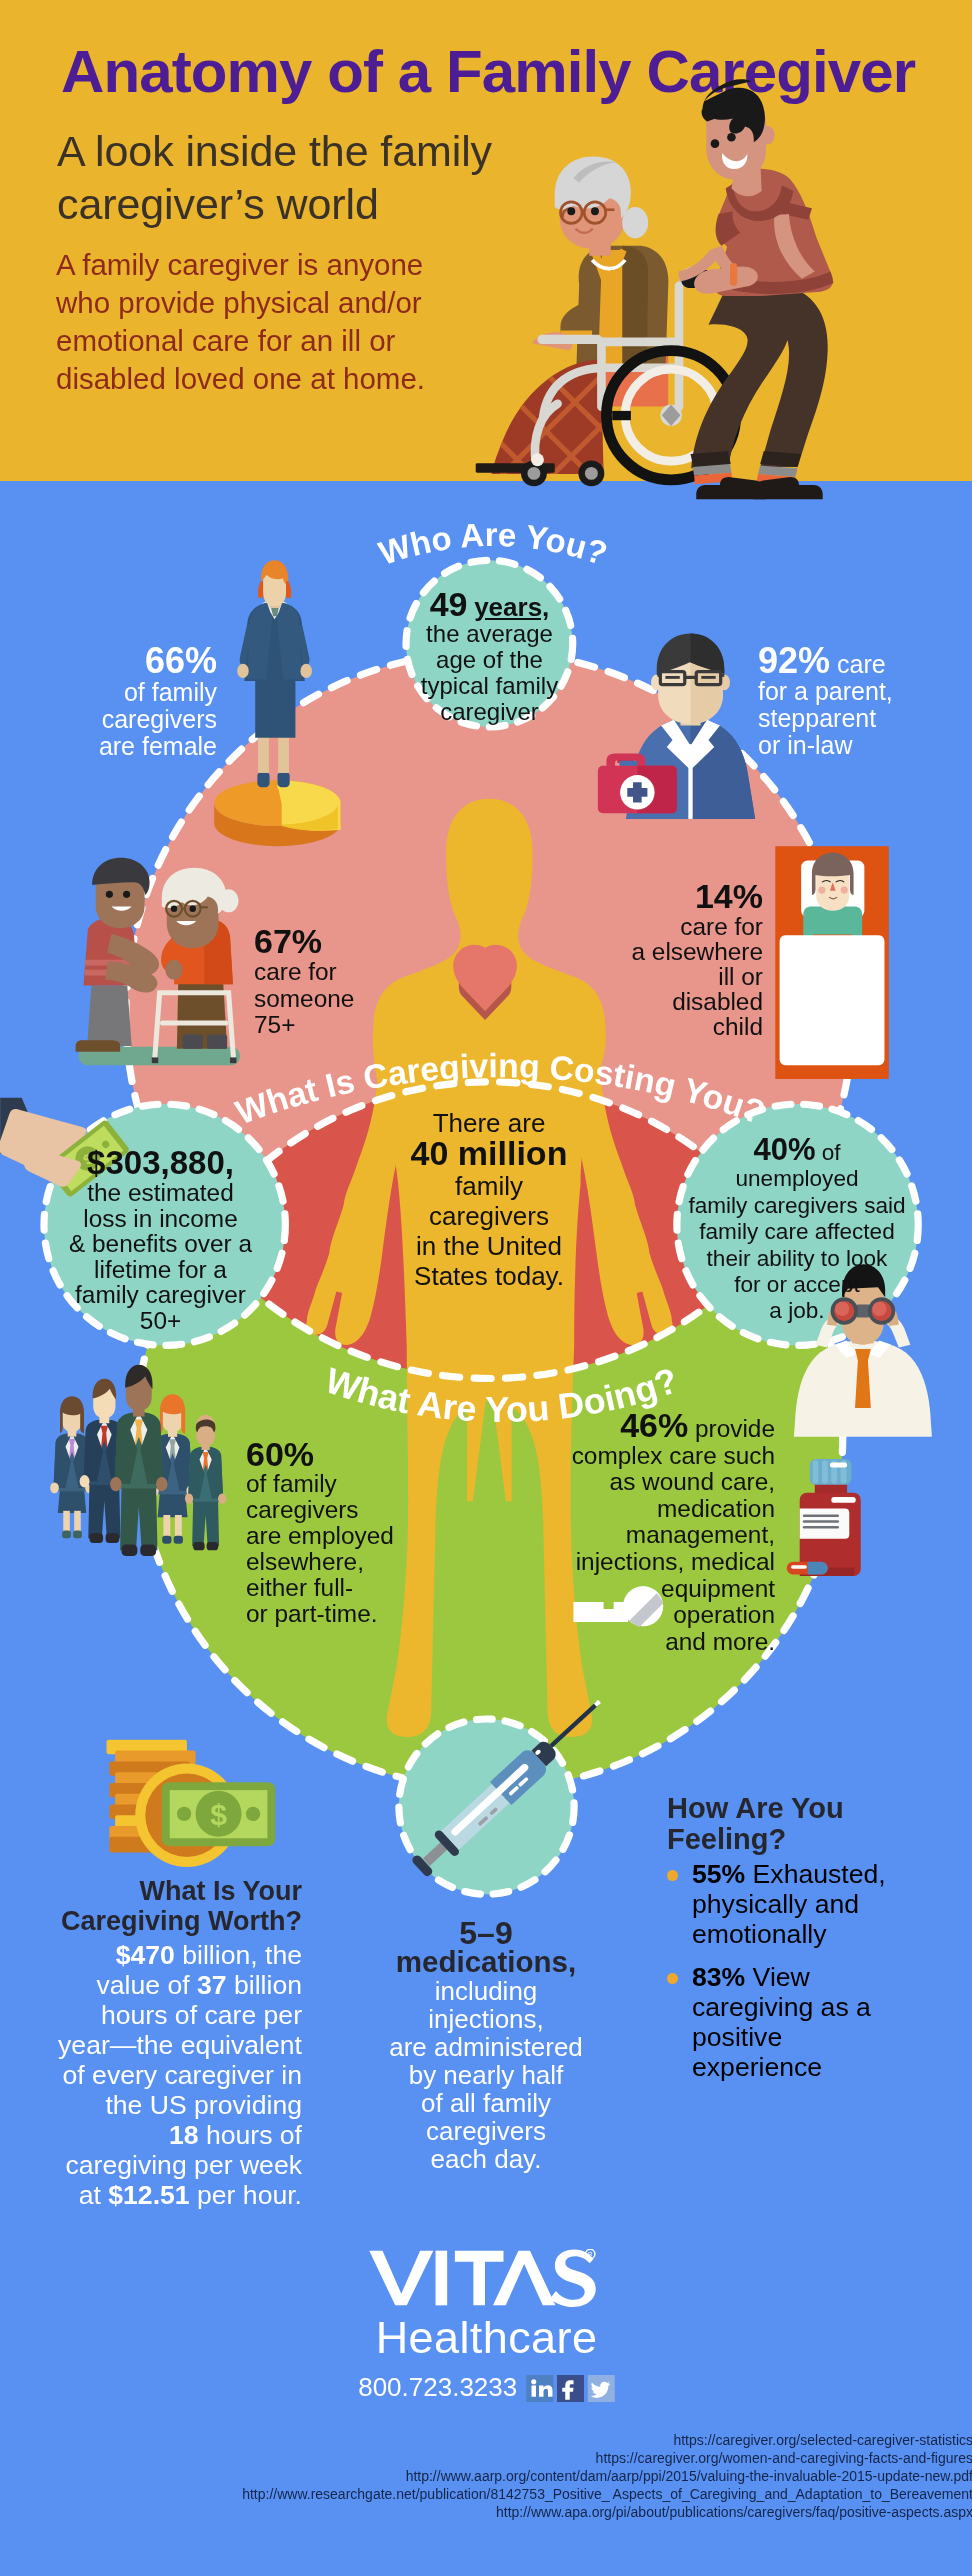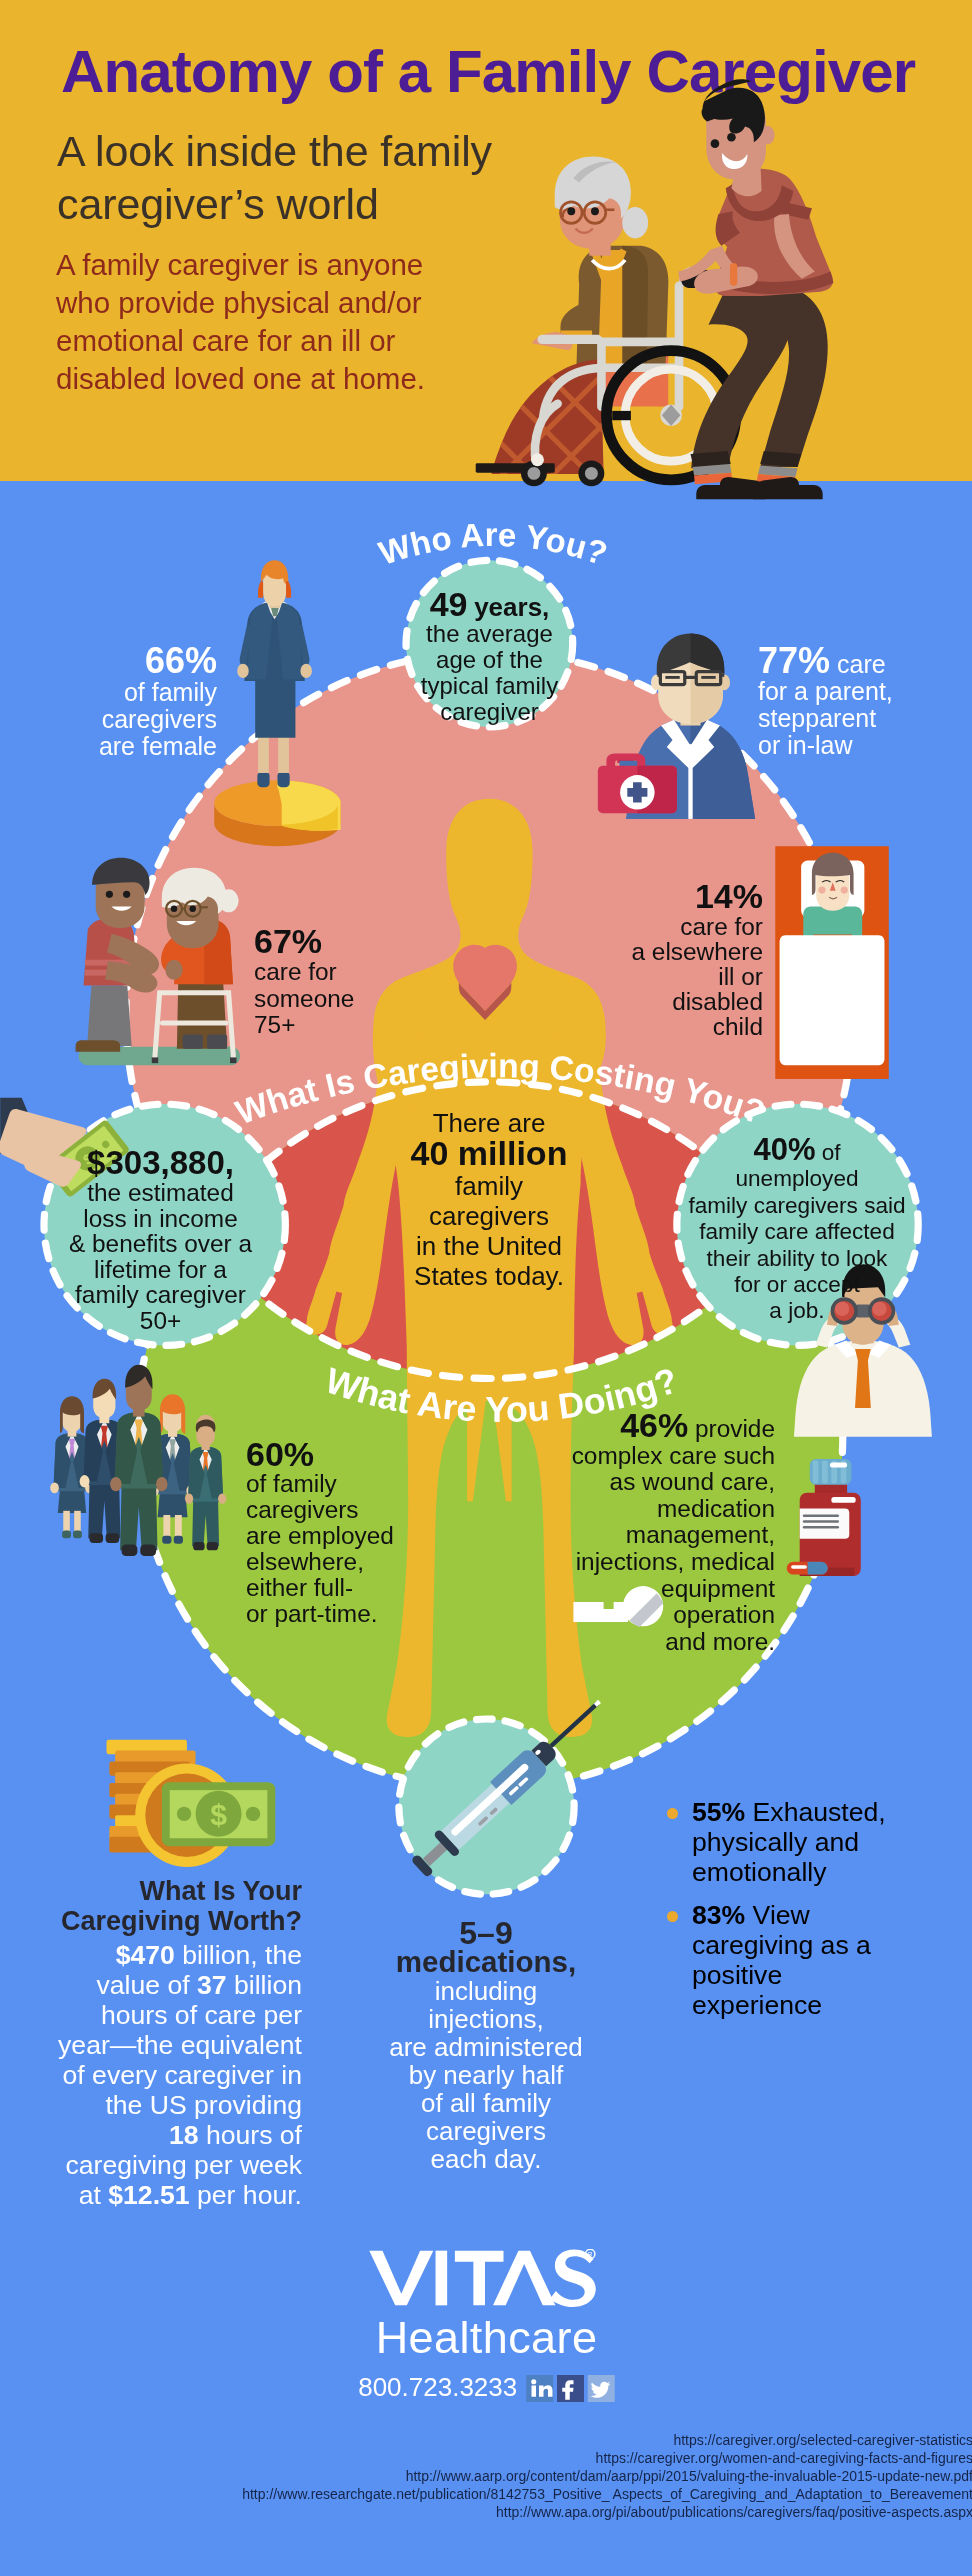--- a/index.html
+++ b/index.html
@@ -11,21 +11,21 @@
   .h-sub{position:absolute;left:57px;top:125px;font-size:43px;color:#3A3128;line-height:53px;letter-spacing:-0.1px;}
   .h-body{position:absolute;left:56px;top:246px;font-size:29.5px;color:#8E2A1B;line-height:38px;}
   svg{display:block;}
   .lay{position:absolute;left:0;top:0;width:973px;height:2576px;}
   .t66{position:absolute;right:756px;top:642px;width:216px;text-align:right;color:#fff;font-size:25px;line-height:27px;}
   .t66 .n{font-size:36px;font-weight:bold;line-height:37px;display:block;}
   .t72{position:absolute;left:758px;top:647px;width:208px;text-align:left;color:#fff;font-size:25px;line-height:27px;}
   .t72 .n{font-size:36px;font-weight:bold;}
   .t49{position:absolute;left:406px;top:591px;width:167px;text-align:center;color:#111;font-size:24px;line-height:26px;}
   .t49 .n{font-size:34px;font-weight:bold;}
-  .t49 .u{font-size:26px;font-weight:bold;}
+  .t49 .u{font-size:26px;font-weight:bold;text-decoration:underline;}
   .t67{position:absolute;left:254px;top:924px;width:172px;text-align:left;color:#111;font-size:24.4px;line-height:26.6px;}
   .t67 .n{font-size:34px;font-weight:bold;display:block;line-height:35px;}
   .t14{position:absolute;right:210px;top:878px;width:172px;text-align:right;color:#111;font-size:24.4px;line-height:25px;}
   .t14 .n{font-size:34px;font-weight:bold;display:block;line-height:36px;}
   .tcenter{position:absolute;left:403px;top:1108px;width:172px;text-align:center;color:#111;font-size:26px;line-height:30px;}
   .tcenter .n{font-size:34px;font-weight:bold;}
   .tincome{position:absolute;left:40px;top:1146px;width:241px;text-align:center;color:#111;font-size:24.4px;line-height:25.5px;}
   .tincome .n{font-size:33px;font-weight:bold;display:block;line-height:34px;}
   .tunemp{position:absolute;left:677px;top:1137px;width:240px;text-align:center;color:#111;font-size:22.6px;line-height:26.4px;}
   .tunemp .n{font-size:31px;font-weight:bold;}
@@ -641,21 +641,21 @@
       <path d="M1005 213 C1018 229 1034 227 1040 214 C1042 231 1026 240 1013 233 C1006 229 1004 220 1005 213 Z" fill="#FFFFFF"></path>
     </g>
   </svg>
   <div class="t66">
     <span class="n">66%</span>
     <span>of family</span><br>
     <span>caregivers</span><br>
     <span>are female</span>
   </div>
   <div class="t72">
-    <span class="n">77%</span><span> care</span><br>
+    <span class="n">92%</span><span> care</span><br>
     <span>for a parent,</span><br>
     <span>stepparent</span><br>
     <span>or in-law</span>
   </div>
   <div class="t49">
     <span class="n">49</span> <span class="u">years,</span><br>
     <span>the average</span><br>
     <span>age of the</span><br>
     <span>typical family</span><br>
     <span>caregiver</span>
@@ -729,20 +729,21 @@
     <span class="m">medications,</span><br>
     <span>including</span><br>
     <span>injections,</span><br>
     <span>are administered</span><br>
     <span>by nearly half</span><br>
     <span>of all family</span><br>
     <span>caregivers</span><br>
     <span>each day.</span>
   </div>
   <div class="feel">
+    <h3><span>How Are You</span><br><span>Feeling?</span></h3>
     <ul>
       <li><b>55%</b><span> Exhausted,</span><br><span>physically and</span><br><span>emotionally</span></li>
       <li><b>83%</b><span> View</span><br><span>caregiving as a</span><br><span>positive</span><br><span>experience</span></li>
     </ul>
   </div>
   <div class="logo">
     <svg width="227" height="58" viewBox="0 0 410 105">
       <g fill="#ffffff">
         <path d="M0 3 h24 l34 78 l34 -78 h24 l-48 99 h-21 Z"></path>
         <path d="M120 3 h21 v99 h-21 Z"></path>

